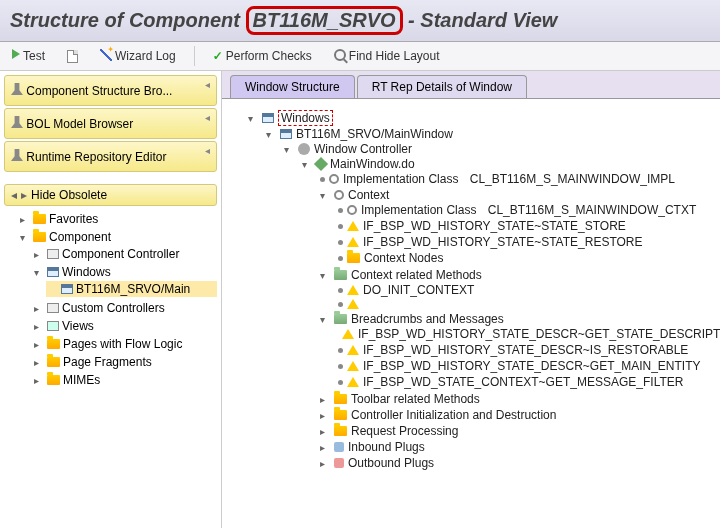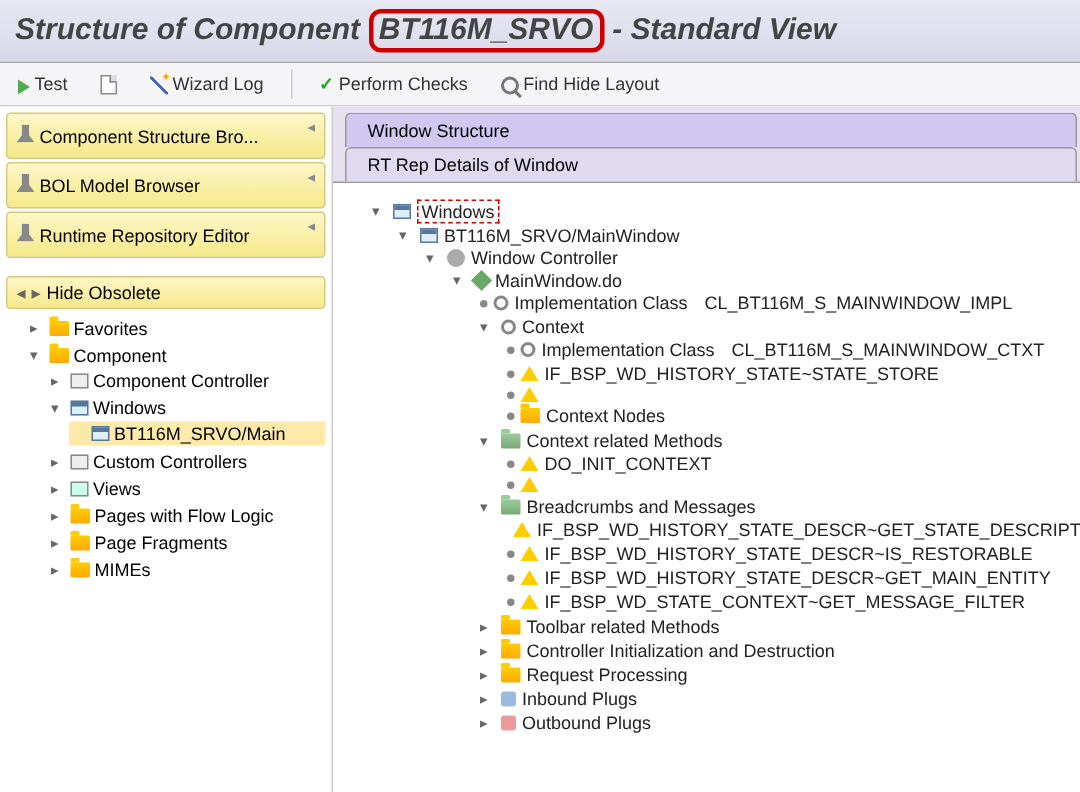--- a/index.html
+++ b/index.html
@@ -3,40 +3,40 @@
 <meta charset="utf-8">
 <style>
   * { box-sizing: border-box; margin: 0; padding: 0; }
   body { font-family: Arial, sans-serif; font-size: 12px; background: #f2f2f2; width: 720px; height: 528px; overflow: hidden; }
   
   .header { background: linear-gradient(#e8e8f4, #d8d8e8); padding: 6px 10px; font-style: italic; font-weight: bold; font-size: 20px; color: #444; border-bottom: 1px solid #aaa; }
   .header-highlight { border: 3px solid #c00; border-radius: 8px; padding: 0 4px; display: inline-block; }
   
   .toolbar { background: #f5f5f8; padding: 4px 8px; border-bottom: 1px solid #ccc; display: flex; gap: 14px; align-items: center; }
   .toolbar-sep { width:1px; background:#ccc; height:20px; }
-  .tbtn { display: inline-flex; align-items: flex-end; gap: 3px; cursor: pointer; padding: 2px 4px; color: #333; }
+  .tbtn { display: inline-flex; align-items: flex-start; gap: 3px; cursor: pointer; padding: 2px 4px; color: #333; }
   .ico { display:inline-block; width:14px; height:14px; }
   
   .body { display: flex; height: calc(528px - 64px); }
   .left { width: 222px; background: #fff; border-right: 1px solid #ccc; display:flex; flex-direction:column; }
   .navbtns { padding: 4px; }
   .navbtn { display:block; width:100%; text-align:left; padding:7px 6px; margin-bottom:2px; border:1px solid #d4c97a; background: linear-gradient(#fdf6c7, #f6e98a); border-radius:3px; cursor:pointer; font-family:inherit; font-size:12px; position:relative; }
   .navbtn::after { content:"◂"; position:absolute; right:6px; top:3px; color:#888; font-size:10px;}
   
   .obs { background: linear-gradient(#fdf6c7,#f6e98a); border:1px solid #d4c97a; padding:3px 6px; margin:6px 4px 2px; border-radius:3px; display:flex; align-items:center; gap:4px;}
   
   .ltree { padding: 2px 4px; overflow:auto; flex:1; }
   .ltree ul { list-style:none; padding-left:14px; }
   .ltree li { padding: 1px 0; white-space:nowrap; }
   .trow { display:flex; align-items:center; gap:3px; padding:1px 2px;}
   .tog { width:10px; display:inline-block; color:#666; cursor:pointer; font-size:10px; }
   .sel { background:#fde9a8; }
   
   .right { flex:1; background:#fff; display:flex; flex-direction:column; overflow:hidden;}
-  .tabs { display:flex; background:#e6e0f0; padding-top:4px; padding-left:8px; border-bottom:1px solid #999;flex-direction:column;}
+  .tabs { display:flex; background:#e6e0f0; padding-top:4px; padding-left:8px; border-bottom:1px solid #999;}
   .tab { padding:4px 14px; border:1px solid #999; border-bottom:none; margin-right:2px; background:#e0daf0; border-radius:4px 4px 0 0; cursor:pointer; }
   .tab.active { background:#d0c8f0; font-weight:normal; }
   
   .rtree { padding: 10px 8px; overflow:auto; flex:1; font-size:12px; color:#222;}
   .rtree ul { list-style:none; padding-left:18px; }
   .rtree li { padding:1px 0; white-space:nowrap;}
   .rrow { display:flex; align-items:center; gap:4px; }
   .rootbox { border:1px dashed #c00; padding:0 2px;}
   .dot { width:5px;height:5px;background:#888;border-radius:50%;display:inline-block;}
   
@@ -240,20 +240,21 @@
                                 <span class="rrow">
                                   <span class="dot"></span>
                                   <span class="ico i-warn"></span>
                                   <span>IF_BSP_WD_HISTORY_STATE~STATE_STORE</span>
                                 </span>
                               </li>
                  <li>
                                 <span class="rrow">
                                   <span class="dot"></span>
                                   <span class="ico i-warn"></span>
+                                  <span>IF_BSP_WD_HISTORY_STATE~STATE_RESTORE</span>
                                 </span>
                               </li>
                  <li>
                                 <span class="rrow">
                                   <span class="dot"></span>
                                   <span class="ico i-folder"></span>
                                   <span>Context Nodes</span>
                                 </span>
                               </li>
                 </ul>

